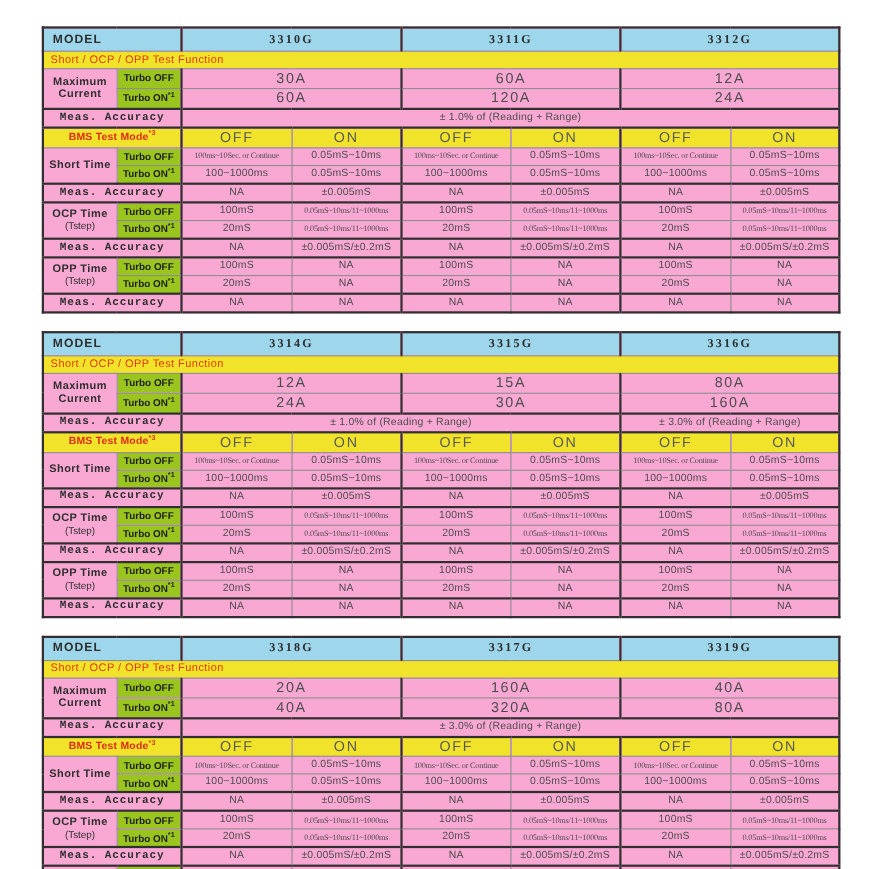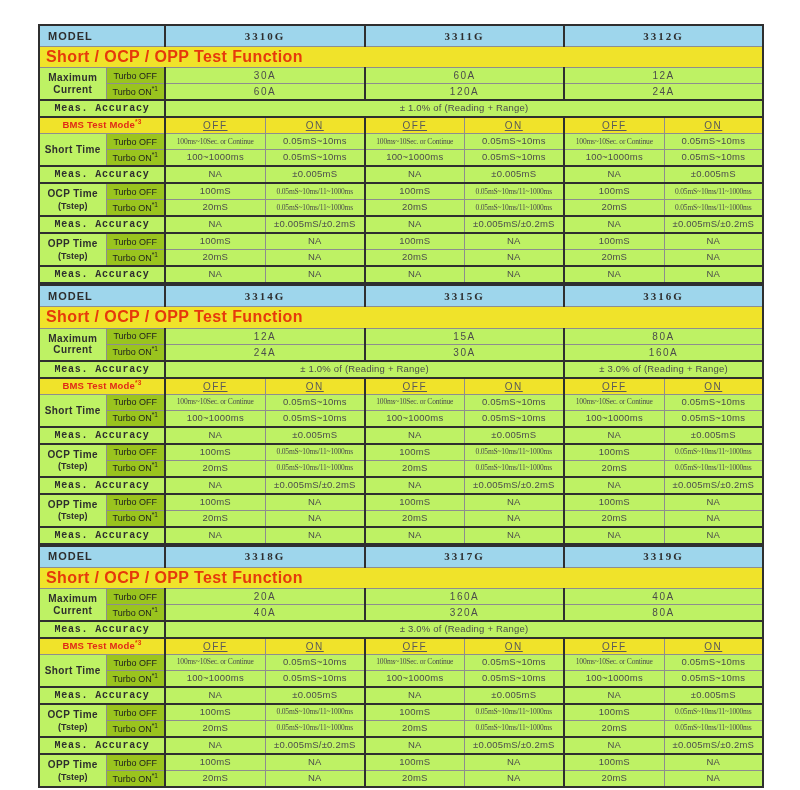--- a/index.html
+++ b/index.html
@@ -1,63 +1,63 @@
 <!DOCTYPE html>
 <html style="--header-blue: #9ED6EC; --banner-yellow: #F0E32A; --turbo-green: #9AC41E; --banner-red: #E6390B; --bms-red: #E02A18; --grid-gray: #8E8E8E; --border-dark: #2F2F2F; --value-text: #4C4C4C; --label-text: #2E2E2E;"><head>
 <meta charset="utf-8">
 <style>
   html,body{margin:0;padding:0;background:#ffffff;}
   body{width:800px;height:790px;overflow:hidden;font-family:"Liberation Sans",sans-serif;}
   .wrap{padding:24px 38px 0 38px;}
   table.spec{
     border-collapse:collapse;table-layout:fixed;width:724px;
-    margin:0 0 0 0;border:2px solid var(--border-dark);
-    background:#bef264;
+    margin:0 0 16px 0;border:2px solid var(--border-dark);
+    background:#f9a8d4;
     padding-left:44px;
   }
   td{
     border:1px solid var(--grid-gray);
     text-align:center;vertical-align:middle;
     height:13px;line-height:1.15;padding:1px 1px;
     font-size:9.5px;color:var(--value-text);
     overflow:hidden;white-space:nowrap;
   }
   tr.hdr td{
     height:18px;background:var(--header-blue);
     font-weight:bold;font-size:11px;color:var(--label-text);
   }
   td.model-lab{text-align:left;padding-left:8px;letter-spacing:1px;}
   td.model-name{letter-spacing:2px;font-family:Liberation Serif, serif;}
   td.banner-cell{
     background:var(--banner-yellow);color:var(--banner-red);
-    font-weight:bold;font-size:16px;text-align:left;padding-left:6px;
+    font-weight:normal;font-size:10px;text-align:left;padding-left:6px;
     height:13px;letter-spacing:0.4px;
   }
   td.lab{font-weight:bold;color:var(--label-text);font-size:10px;letter-spacing:0.4px;}
   td.lab.acc{letter-spacing:0.8px;font-family:Liberation Mono, monospace;}
   td.turbo{
-    background:var(--turbo-green);font-weight:normal;
+    background:var(--turbo-green);font-weight:bold;
     font-size:9px;color:#1e1e1e;letter-spacing:0;
   }
   td.bms-lab{
     background:var(--banner-yellow);color:var(--bms-red);
     font-weight:bold;font-size:9.5px;letter-spacing:0.2px;
   }
   td.bms-hdr{
-    background:var(--banner-yellow);font-size:10px;
-    color:#5a5a5a;letter-spacing:1.5px;text-decoration:underline;
+    background:var(--banner-yellow);font-size:13px;
+    color:#5a5a5a;letter-spacing:1.5px;
   }
   td.val{letter-spacing:0.2px;}
-  td.bigval{font-size:10px;letter-spacing:1.5px;}
+  td.bigval{font-size:13px;letter-spacing:1.5px;}
   td.small{font-size:7.5px;letter-spacing:-0.2px;font-family:Liberation Serif, serif;}
   td.gl{border-left:2px solid var(--border-dark);}
   tr.tt td{border-top:2px solid var(--border-dark);}
   sup{font-size:6.5px;vertical-align:super;line-height:0;}
   td.bms-lab sup{color:var(--banner-red);}
-  span.tstep{font-weight:bold;font-size:9px;letter-spacing:0;}
+  span.tstep{font-weight:normal;font-size:9px;letter-spacing:0;}
 </style>
 </head>
 <body>
 
 <div class="wrap">
   <table class="spec">
       <colgroup>
         <col style="width: 67px;">
         <col style="width: 59px;">
         <col style="width: 100px;">

